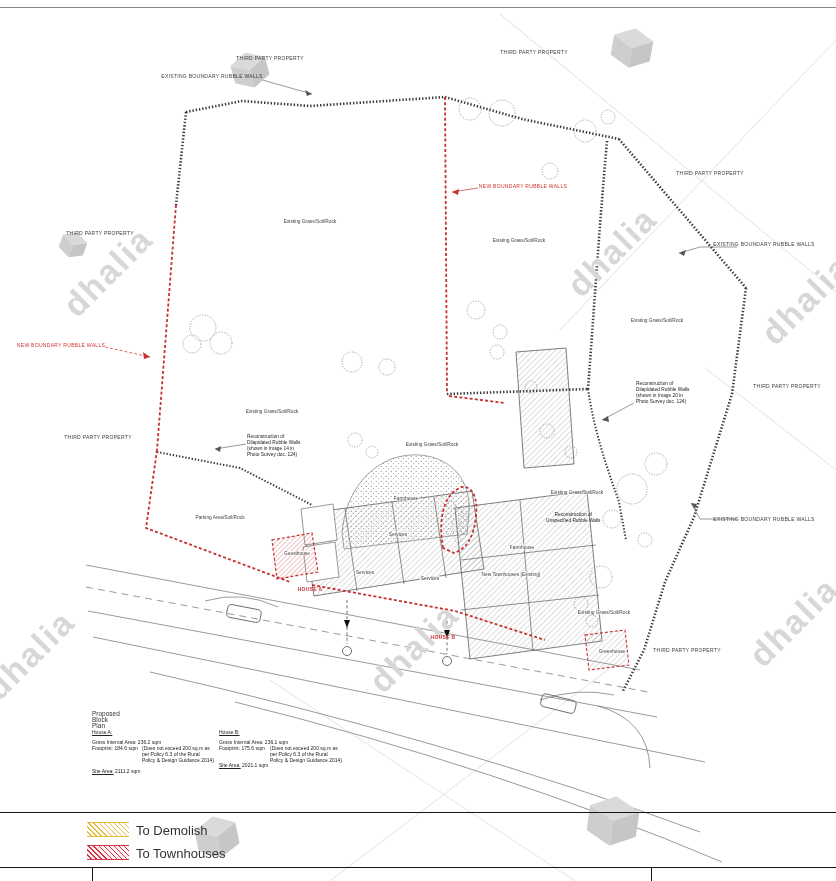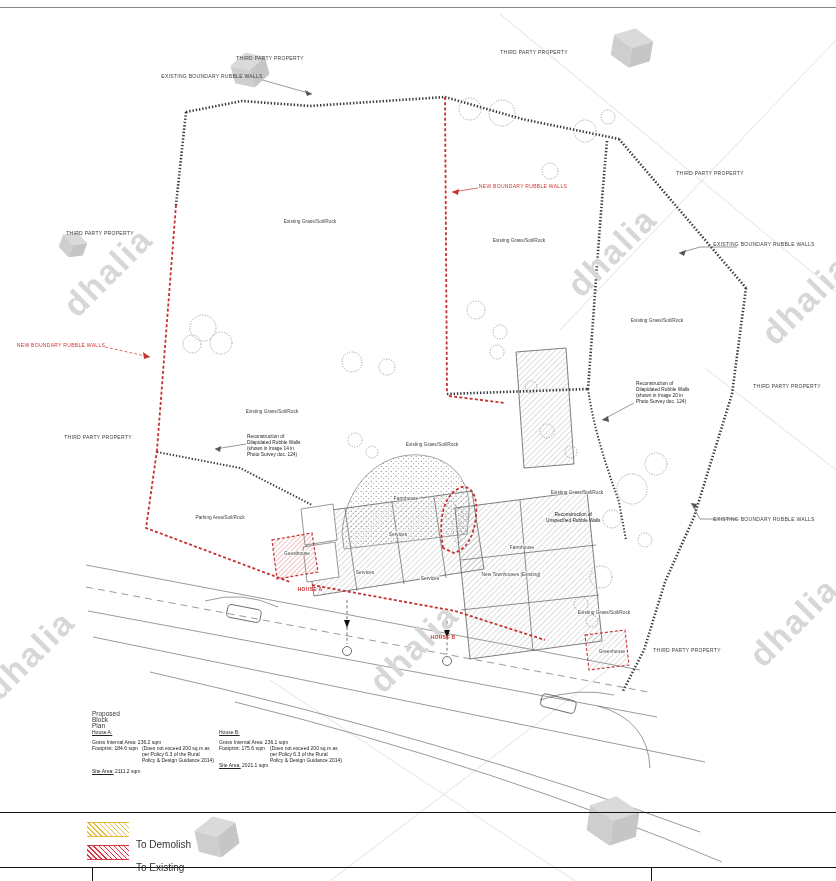--- a/index.html
+++ b/index.html
@@ -22,21 +22,21 @@
   .summary{position:absolute;left:0;top:0;font-size:5px;line-height:6px;color:#222;}
   .summary .title{position:absolute;left:92px;top:711px;font-size:6.5px;color:#333;}
   .s-item{position:absolute;white-space:nowrap;}
   .u{text-decoration:underline;}
   .legend-line{position:absolute;left:0;width:836px;height:0;border-top:1.4px solid #151515;}
   .swatch{position:absolute;width:42px;height:13px;border-top:1.6px solid;border-bottom:1.6px solid;}
   .swatch.yellow{border-color:#e8bc3f;
      background:repeating-linear-gradient(45deg, rgba(232,188,63,0) 0 2.6px, #e8bc3f 2.6px 3.6px);}
   .swatch.redh{border-color:#d63545;
      background:repeating-linear-gradient(45deg, rgba(214,53,69,.06) 0 2.6px, #d63545 2.6px 3.6px);}
-  .legend-label{position:absolute;font-size:10px;color:#333;white-space:nowrap;margin-top:16px;}
+  .legend-label{position:absolute;font-size:13px;color:#333;white-space:nowrap;}
   .tick{position:absolute;width:0;height:14px;border-left:1.2px solid #151515;}
   .topline{position:absolute;left:0;top:7px;width:836px;border-top:1px solid #8a8a8a;}
 </style>
 </head>
 <body>
 
 <div id="stage">
 
   <svg id="drawing" width="836" height="881" viewBox="0 0 836 881">
     <defs>
@@ -313,19 +313,19 @@
         <span>2021.1 sqm</span>
       </div>
     </div>
 
     <div class="legend-line" style="top:812px"></div>
 
     <div class="swatch yellow" style="left:87px;top:822px"></div>
     <span class="legend-label" style="left:136px;top:823px">To Demolish</span>
 
     <div class="swatch redh" style="left:87px;top:845px"></div>
-    <span class="legend-label" style="left:136px;top:846px">To Existing</span>
+    <span class="legend-label" style="left:136px;top:846px">To Townhouses</span>
 
     <div class="legend-line" style="top:867px"></div>
     <div class="tick" style="left:92px;top:867px"></div>
     <div class="tick" style="left:651px;top:867px"></div>
   </div>
 </div>
 
 </body></html>

